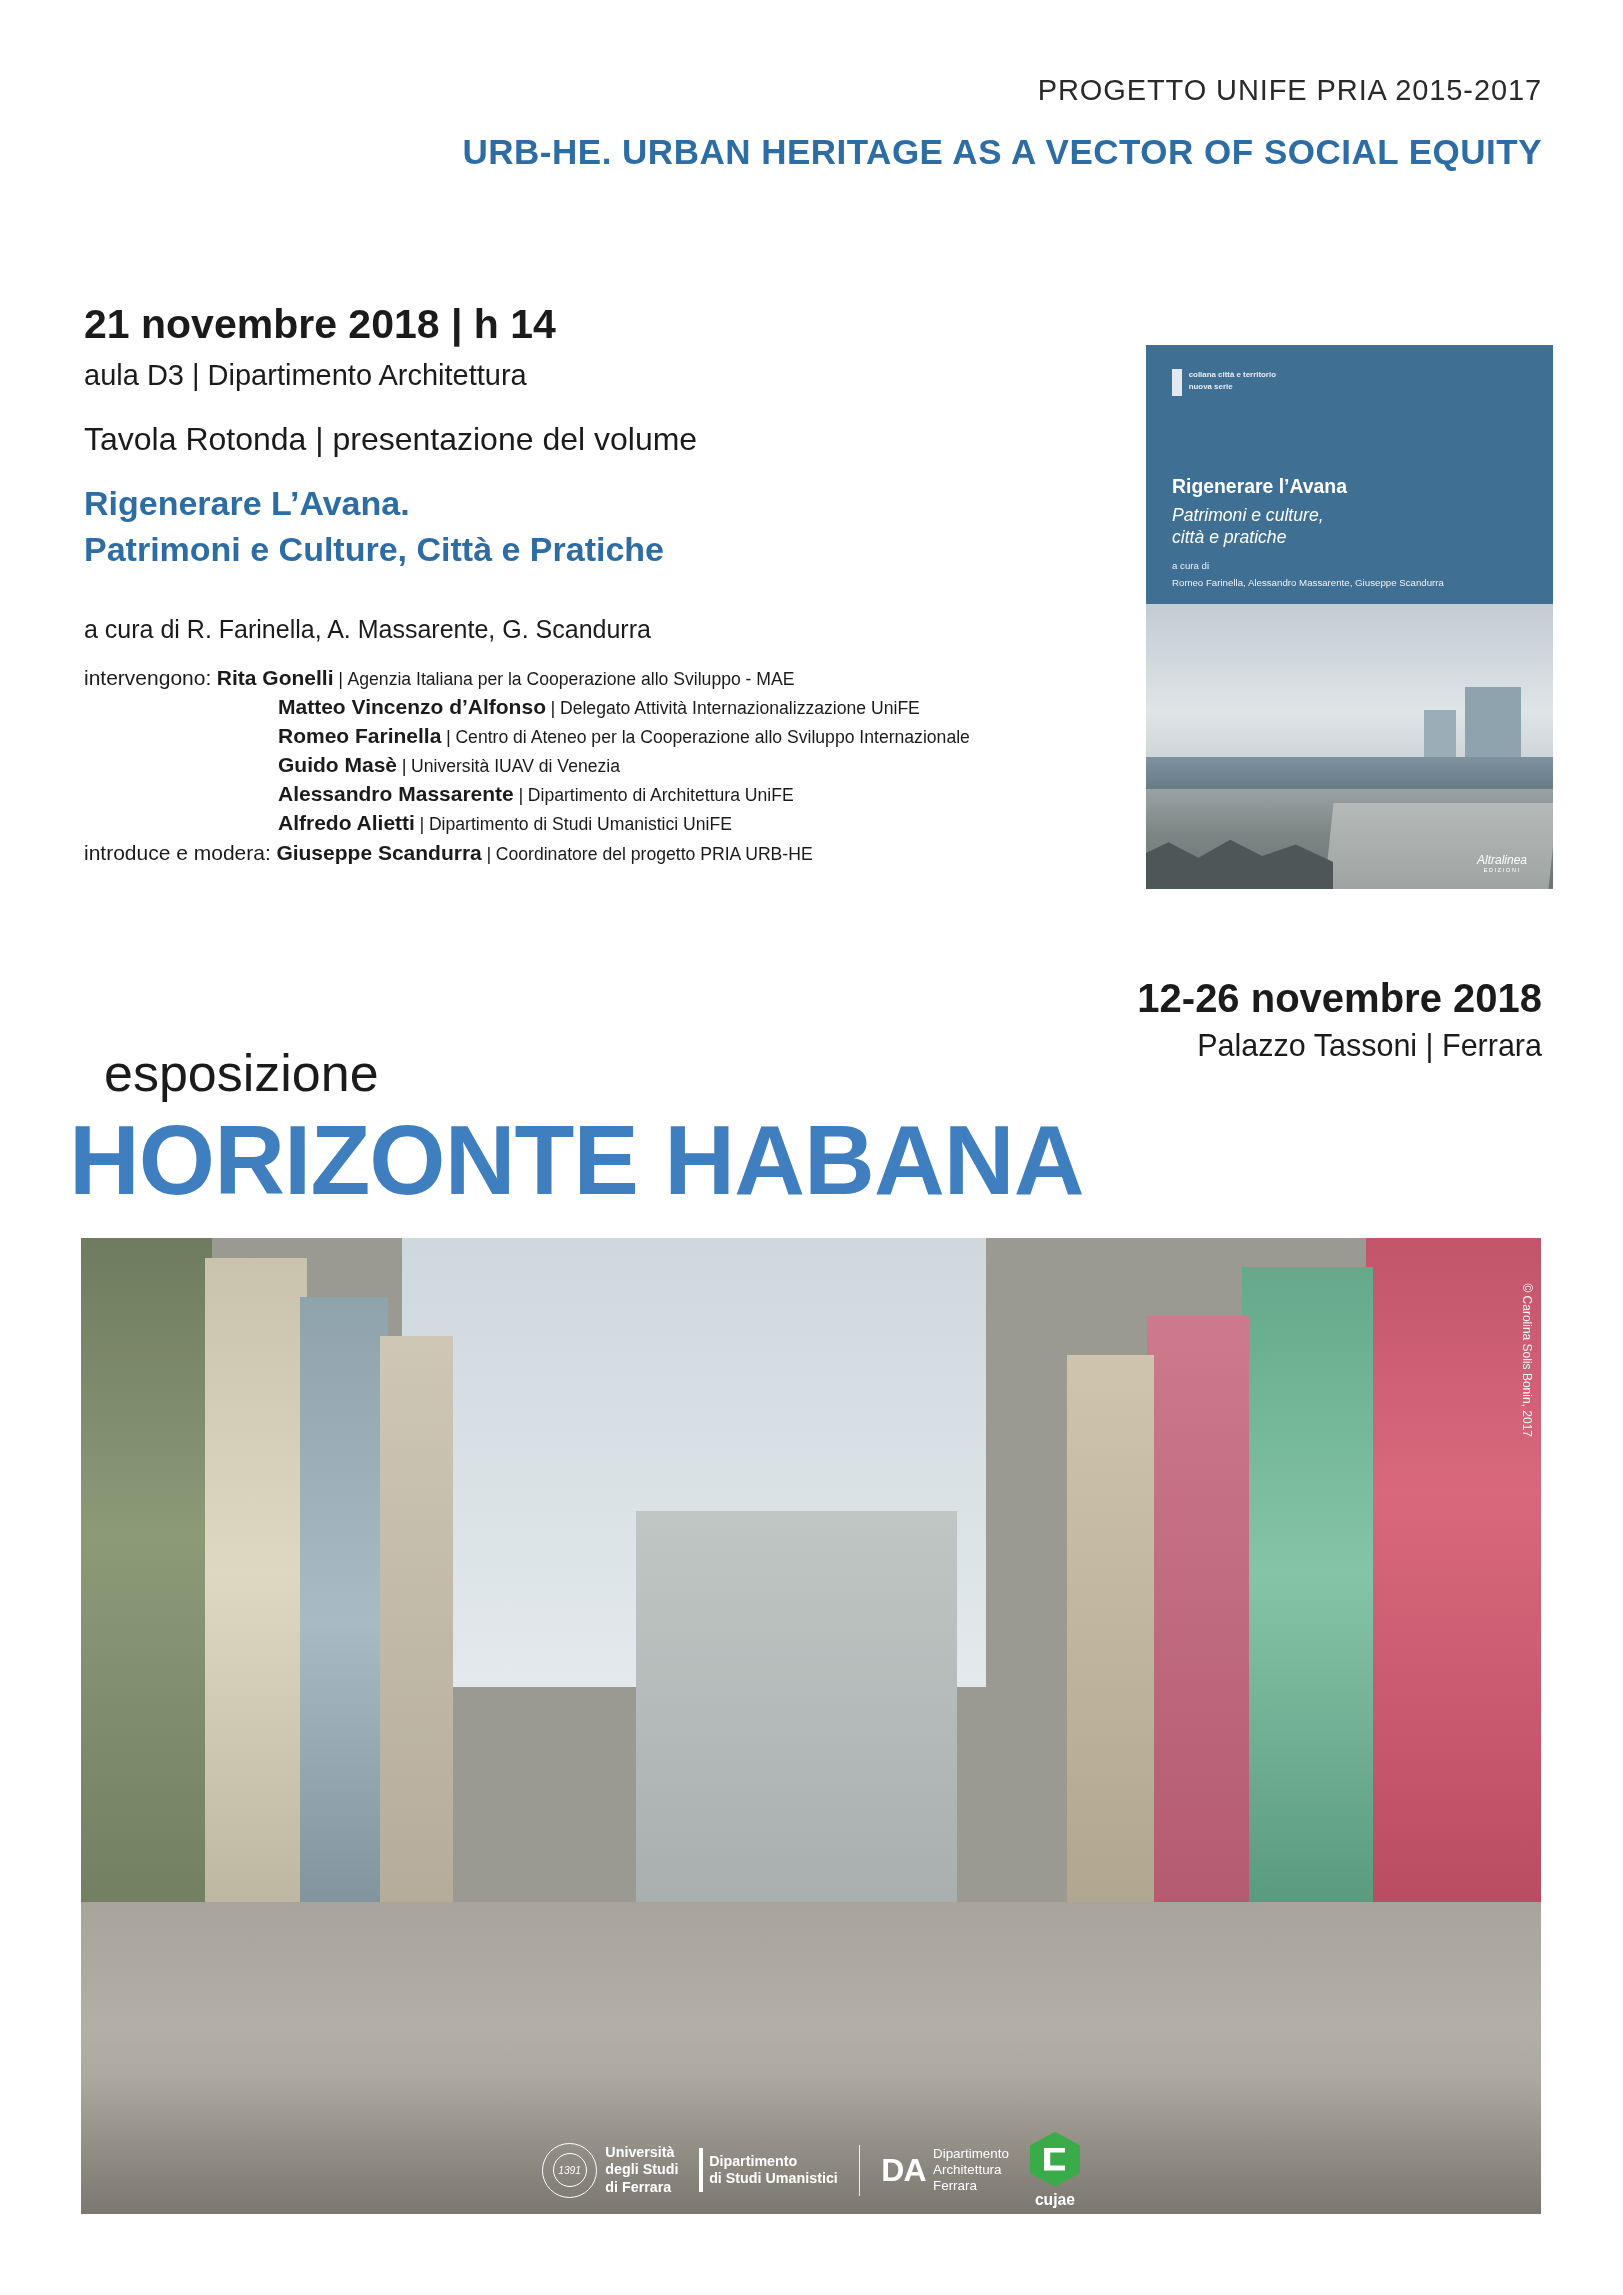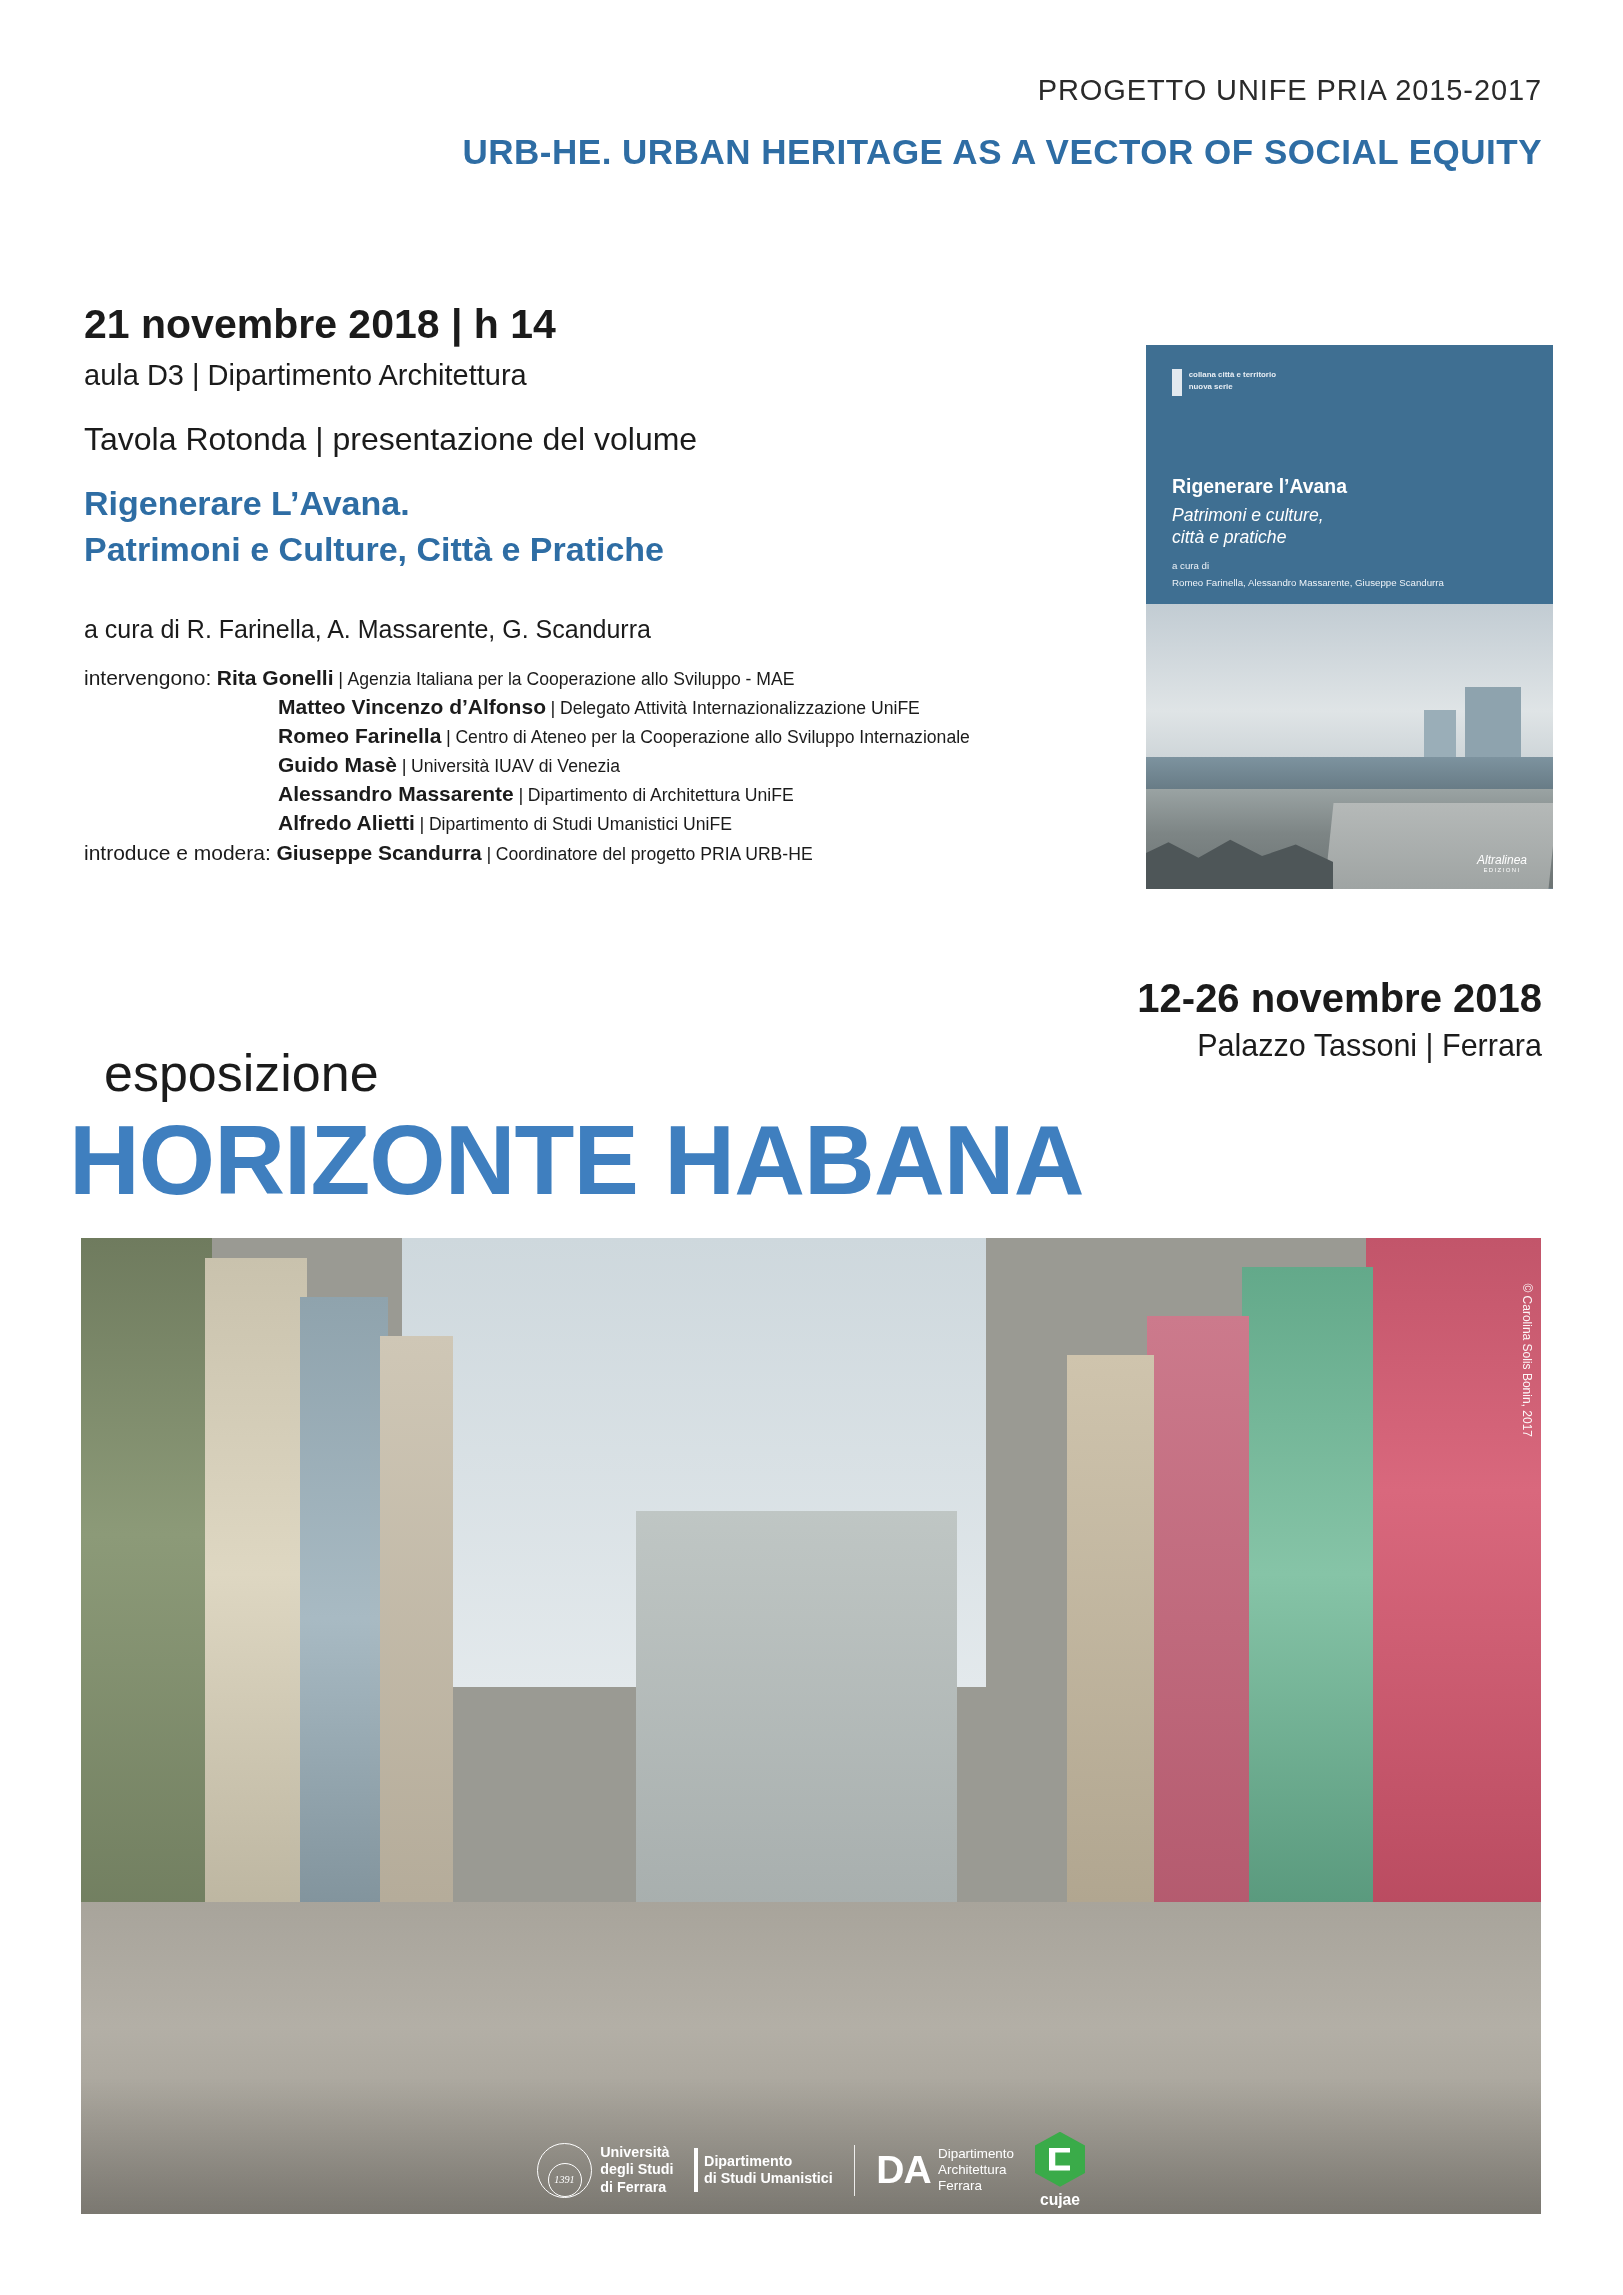--- a/index.html
+++ b/index.html
@@ -364,39 +364,38 @@
   }
   .logo-unife {
     display: flex;
     align-items: center;
     gap: 8.3px;
     color: #ffffff;
   }
   .seal {
     width: 55px; height: 55px; border-radius: 50%;
     border: 1.9px solid #ffffff;
-    display:flex; align-items:flex-end; justify-content:center;
+    display:flex; align-items:center; justify-content:center;
     font-size: 6px; text-align:center; line-height:1.1;
     color:#ffffff;
-    font-family:Liberation Serif, serif;
   }
   .seal-inner {
     width: 34px; height: 34px; border-radius: 50%;
     border: 0.9px solid #ffffff; display:flex; align-items:center; justify-content:center;
     font-size: 10.2px; font-style: italic;
   }
   .logo-unife-txt { font-size: 14.3px; font-weight: bold; line-height: 1.22; }
   .logo-dsu {
     display:flex; align-items:center; gap: 6.5px; color:#ffffff;
   }
   .bar { width: 3.2px; height: 44px; background:#ffffff; }
   .logo-dsu-txt { font-size: 14.3px; font-weight: bold; line-height:1.22; }
   .divider { width: 1.4px; height: 51px; background: rgba(255,255,255,.85); }
   .logo-da { display:flex; align-items:center; gap: 7.4px; color:#ffffff; }
-  .da-mark { font-size: 39px; font-weight: bold; letter-spacing: -0.9px; }
+  .da-mark { font-size: 32px; font-weight: bold; letter-spacing: -0.9px; }
   .logo-da-txt { font-size: 13.4px; line-height: 1.22; }
   .logo-cujae { display:flex; flex-direction:column; align-items:center; gap:3.7px; }
   .cujae-hex {
     width: 50px; height: 55px; background: #3aab49;
     clip-path: polygon(50% 0%, 100% 25%, 100% 75%, 50% 100%, 0% 75%, 0% 25%);
     position: relative;
   }
   .cujae-hex::after {
     content:""; position:absolute; left:14px; top:15.7px; width:21px; height:23px;
     background:#ffffff;

